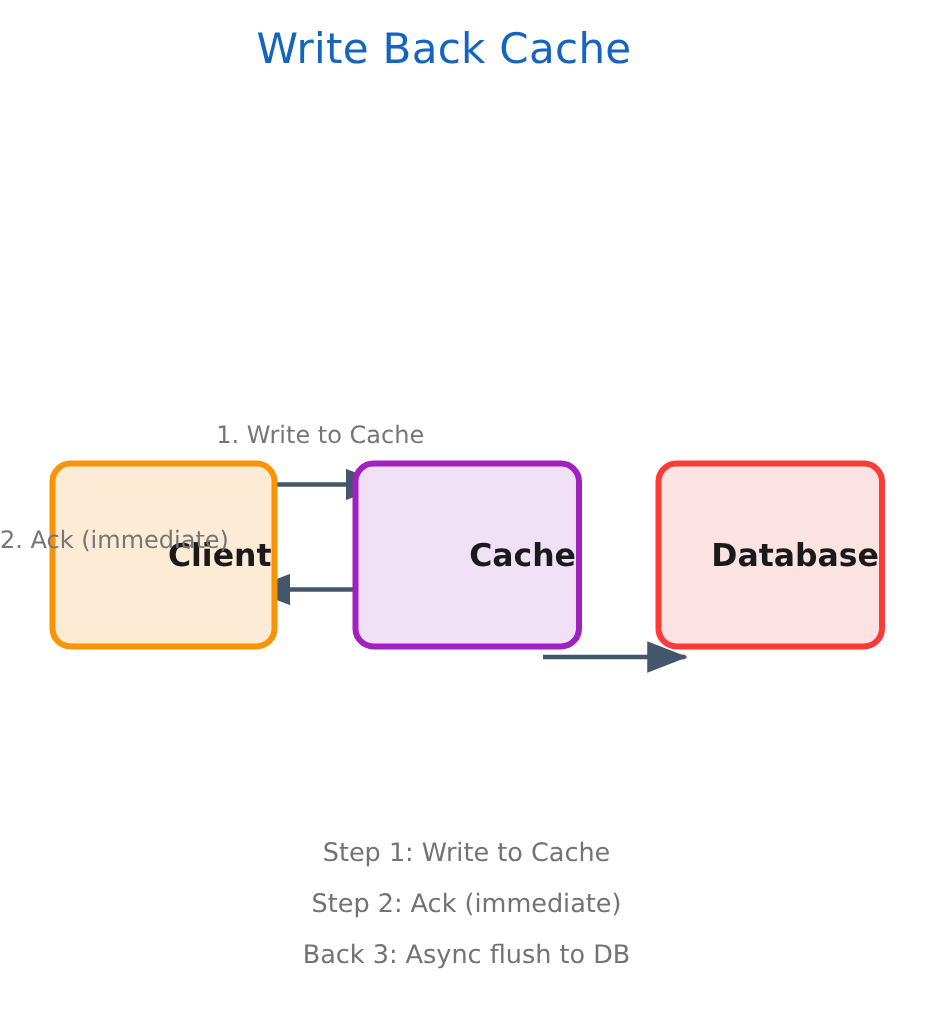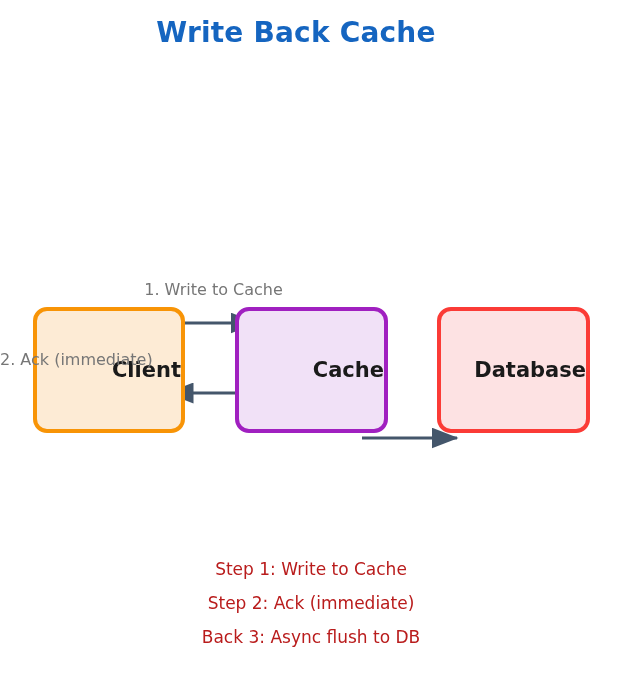--- a/index.html
+++ b/index.html
@@ -22,21 +22,21 @@
   }
 
   
   #page-title {
     position: absolute;
     left: 0;
     top: 16px;
     width: 592px;
     text-align: center;
     font-size: 28px;
-    font-weight: bold;
+    font-weight: normal;
     color: #1565C0;
     letter-spacing: 0.2px;
   }
 
   
   .node {
     position: absolute;
     box-sizing: border-box;
     border-radius: 14px;
     border-style: solid;
@@ -107,21 +107,21 @@
   
   #steps-legend {
     position: absolute;
     left: 0;
     top: 552px;
     width: 622px;
     text-align: center;
   }
   .step-line {
     font-size: 17px;
-    color: #b91c1c;
+    color: #737373;
     line-height: 34px;
     white-space: nowrap;
   }
 </style>
 </head>
 <body>
 
 <div id="diagram-canvas">
 
   <div id="page-title">Write Back Cache</div>

